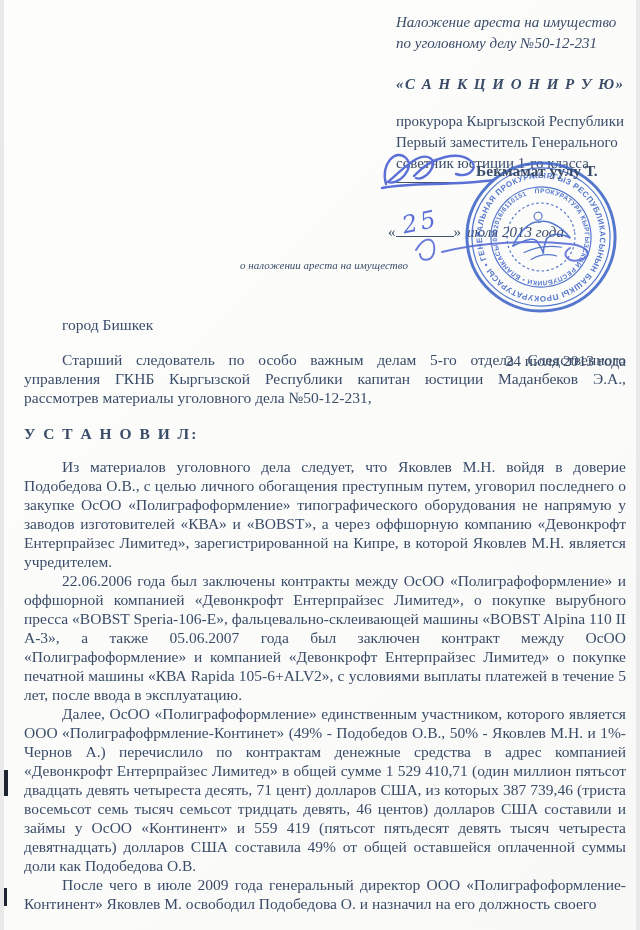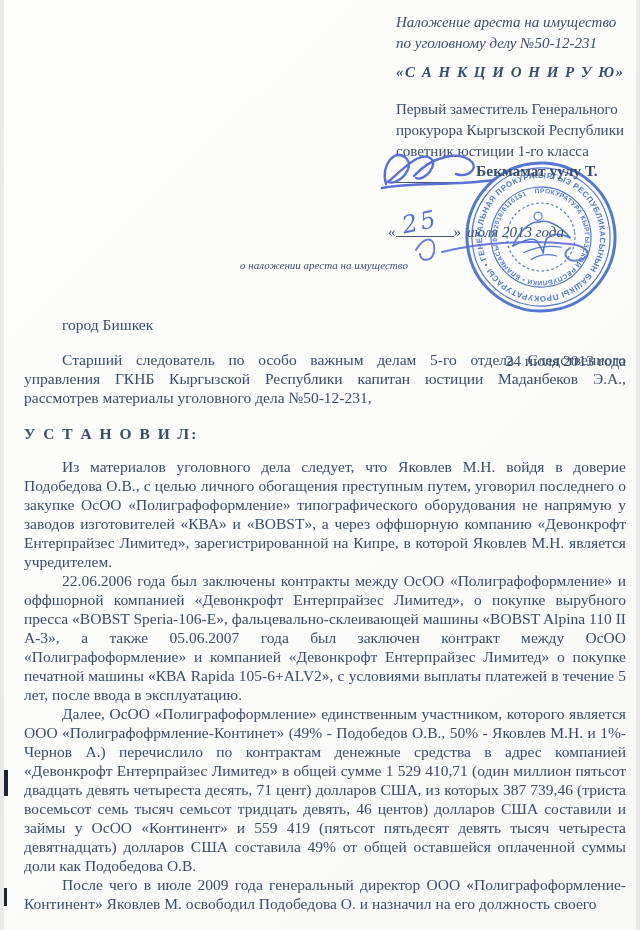--- a/index.html
+++ b/index.html
@@ -8,21 +8,21 @@
     width:632px;height:930px;
     margin:0 auto;
     background:linear-gradient(135deg,#fdfdfc 0%,#fbfbfa 60%,#f8f8f6 100%);
     overflow:hidden;
     font-family:"Liberation Serif","DejaVu Serif",serif;
     color:#3a4c68;
   }
   
   .hdr{position:absolute;left:392px;top:12px;width:240px;line-height:21px;font-size:15px;}
   .note{font-style:italic;}
-  .sanction{font-weight:bold;font-style:italic;letter-spacing:1.5px;margin-top:8px;font-size:15px;}
+  .sanction{font-weight:bold;font-style:italic;letter-spacing:1.5px;margin-top:20px;font-size:15px;}
   .approver{margin-top:16px;}
   .approver div{white-space:nowrap;}
   
   .sig-svg{position:absolute;left:372px;top:142px;z-index:5;}
   .sig-line{position:absolute;left:385px;top:182px;width:82px;border-bottom:1.5px solid #45546e;}
   .approver-name{position:absolute;left:472px;top:162px;font-weight:bold;font-size:15.5px;white-space:nowrap;z-index:6;}
   .date-row{position:absolute;left:384px;top:222px;font-size:15px;z-index:2;white-space:nowrap;}
   .date-blank{display:inline-block;width:58px;border-bottom:1.5px solid #45546e;height:14px;position:relative;}
   .hand-day{
     position:absolute;left:6px;top:-14px;
@@ -56,22 +56,22 @@
 </head>
 <body>
 
 <div class="doc">
 
   <div class="hdr">
     <div class="note">Наложение ареста на имущество</div>
     <div class="note">по уголовному делу №50-12-231</div>
     <div class="sanction">«С А Н К Ц И О Н И Р У Ю»</div>
     <div class="approver">
+      <div>прокурора Кыргызской Республики</div>
       <div>Первый заместитель Генерального</div>
-      <div>прокурора Кыргызской Республики</div>
       <div>советник юстиции 1-го класса</div>
     </div>
   </div>
 
   <svg class="sig-svg" width="130" height="80" viewBox="0 0 130 80">
     <g fill="none" stroke="#5b6fd6" stroke-width="2.4" stroke-linecap="round">
       <path d="M10 42 C4 22 20 6 30 16 C40 26 22 44 12 40 C30 24 44 10 54 16 C64 22 48 40 40 36"></path>
       <path d="M38 34 C56 14 84 8 96 20 C102 27 92 36 80 32"></path>
       <path d="M6 46 C36 40 76 44 118 38"></path>
     </g>

